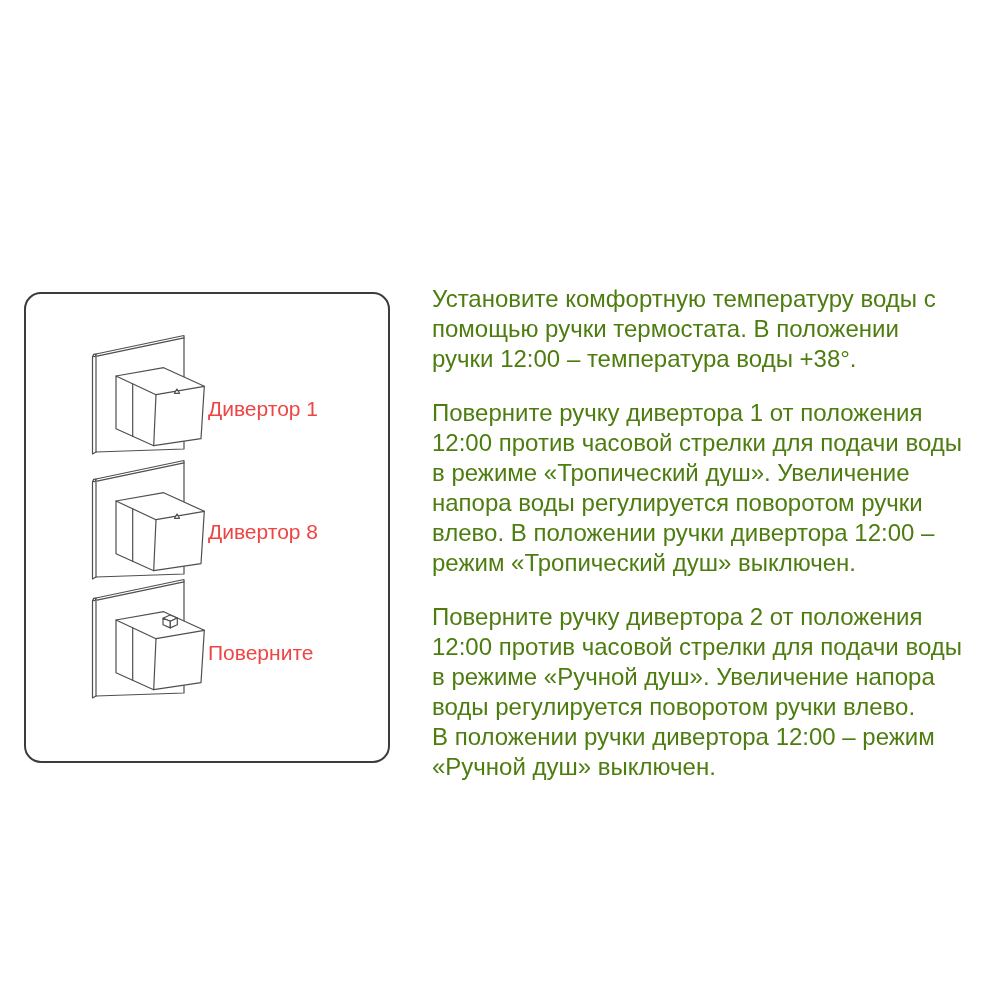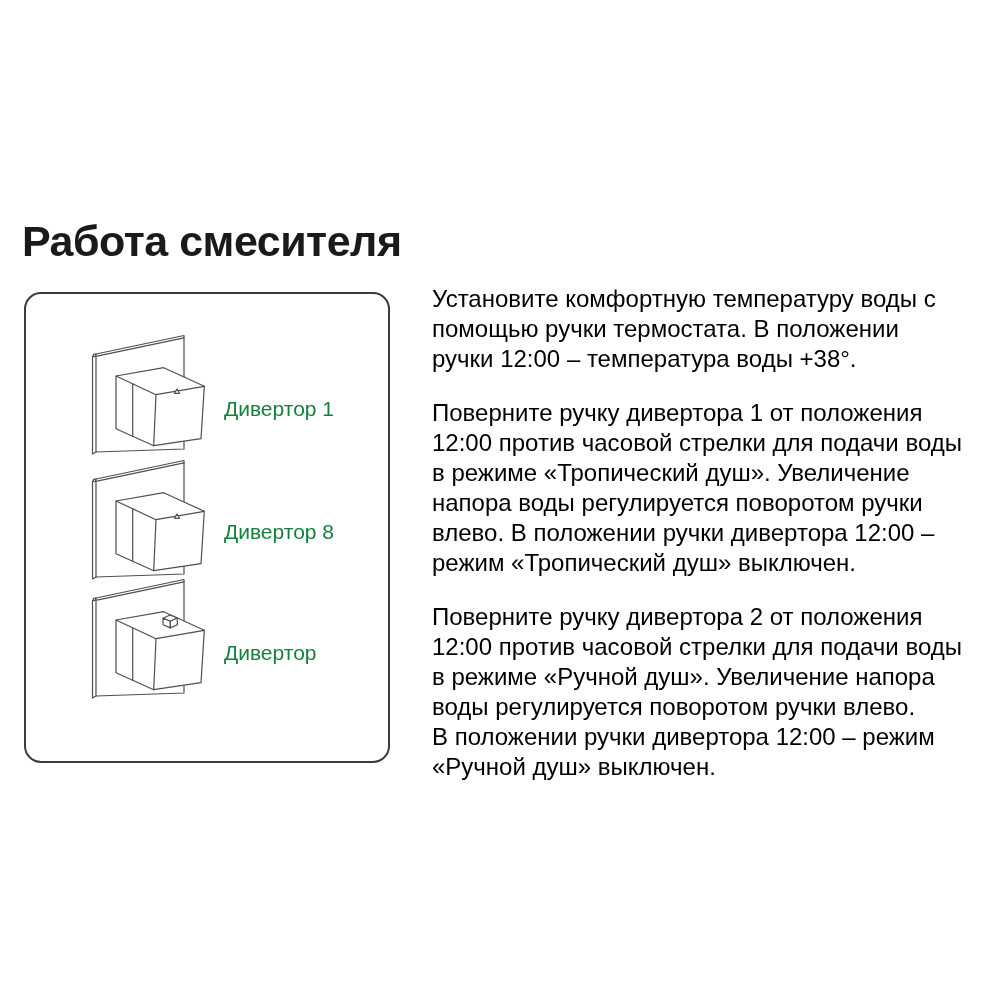--- a/index.html
+++ b/index.html
@@ -38,58 +38,57 @@
     position: absolute;
     left: 60px;
     width: 130px;
     height: 135px;
   }
   .unit-1 { top: 38px; }
   .unit-2 { top: 163px; }
   .unit-3 { top: 282px; }
   .unit-label {
     position: absolute;
-    left: 198px;
+    left: 182px;
     height: 26px;
     line-height: 26px;
     font-size: 21px;
-    color: #15803d;
+    color: #ef4444;
     white-space: nowrap;
   }
   .label-1 { top: 102px; }
   .label-2 { top: 225px; }
   .label-3 { top: 346px; }
   .instructions {
     position: absolute;
     left: 432px;
     top: 284px;
     width: 563px;
   }
   .instructions p {
     font-size: 24px;
     line-height: 30px;
-    color: #000000;
+    color: #4d7c0f;
     white-space: pre-line;
   }
   .instructions p + p { margin-top: 24px; }
   svg path, svg circle {
     stroke: #4f4f4f;
     stroke-width: 1.2;
     fill: none;
     stroke-linejoin: round;
     stroke-linecap: round;
   }
   svg .filled { fill: #ffffff; }
 </style>
 </head>
 <body>
 
 <div class="page">
 
-  <h1 class="page-title">Работа смесителя</h1>
 
   <div class="diagram-box">
 
     <svg class="unit-svg unit-1" viewBox="0 0 130 135">
       <g>
         <path class="filled" d="M10,22 L98,3.5 L98,117 L10,120 Z"></path>
         <path d="M10,22 L6.5,24.5 L6.5,122 L10,120"></path>
         <path d="M11,24.2 L98,5.8"></path>
         <circle cx="8.4" cy="23.4" r="1.2" class="filled"></circle>
       </g>
@@ -132,21 +131,21 @@
         <path d="M30,44 L70,62.7 L118.3,54.3"></path>
         <path d="M70,62.7 L67.7,113.7"></path>
         <path d="M46.7,51.8 L46.7,104.3"></path>
         <g>
           <path class="filled" d="M77,42.2 L84,39 L91.3,42 L84.3,45.2 Z"></path>
           <path class="filled" d="M77,42.2 L77,48.8 L84.3,51.9 L84.3,45.2 Z"></path>
           <path class="filled" d="M84.3,45.2 L84.3,51.9 L91.3,48.7 L91.3,42 Z"></path>
         </g>
       </g>
     </svg>
-    <span class="unit-label label-3">Дивертор</span>
+    <span class="unit-label label-3">Поверните</span>
 
   </div>
 
   <div class="instructions">
     <p>Установите комфортную температуру воды с
 помощью ручки термостата. В положении
 ручки 12:00 – температура воды +38°.</p>
     <p>Поверните ручку дивертора 1 от положения
 12:00 против часовой стрелки для подачи воды
 в режиме «Тропический душ». Увеличение

